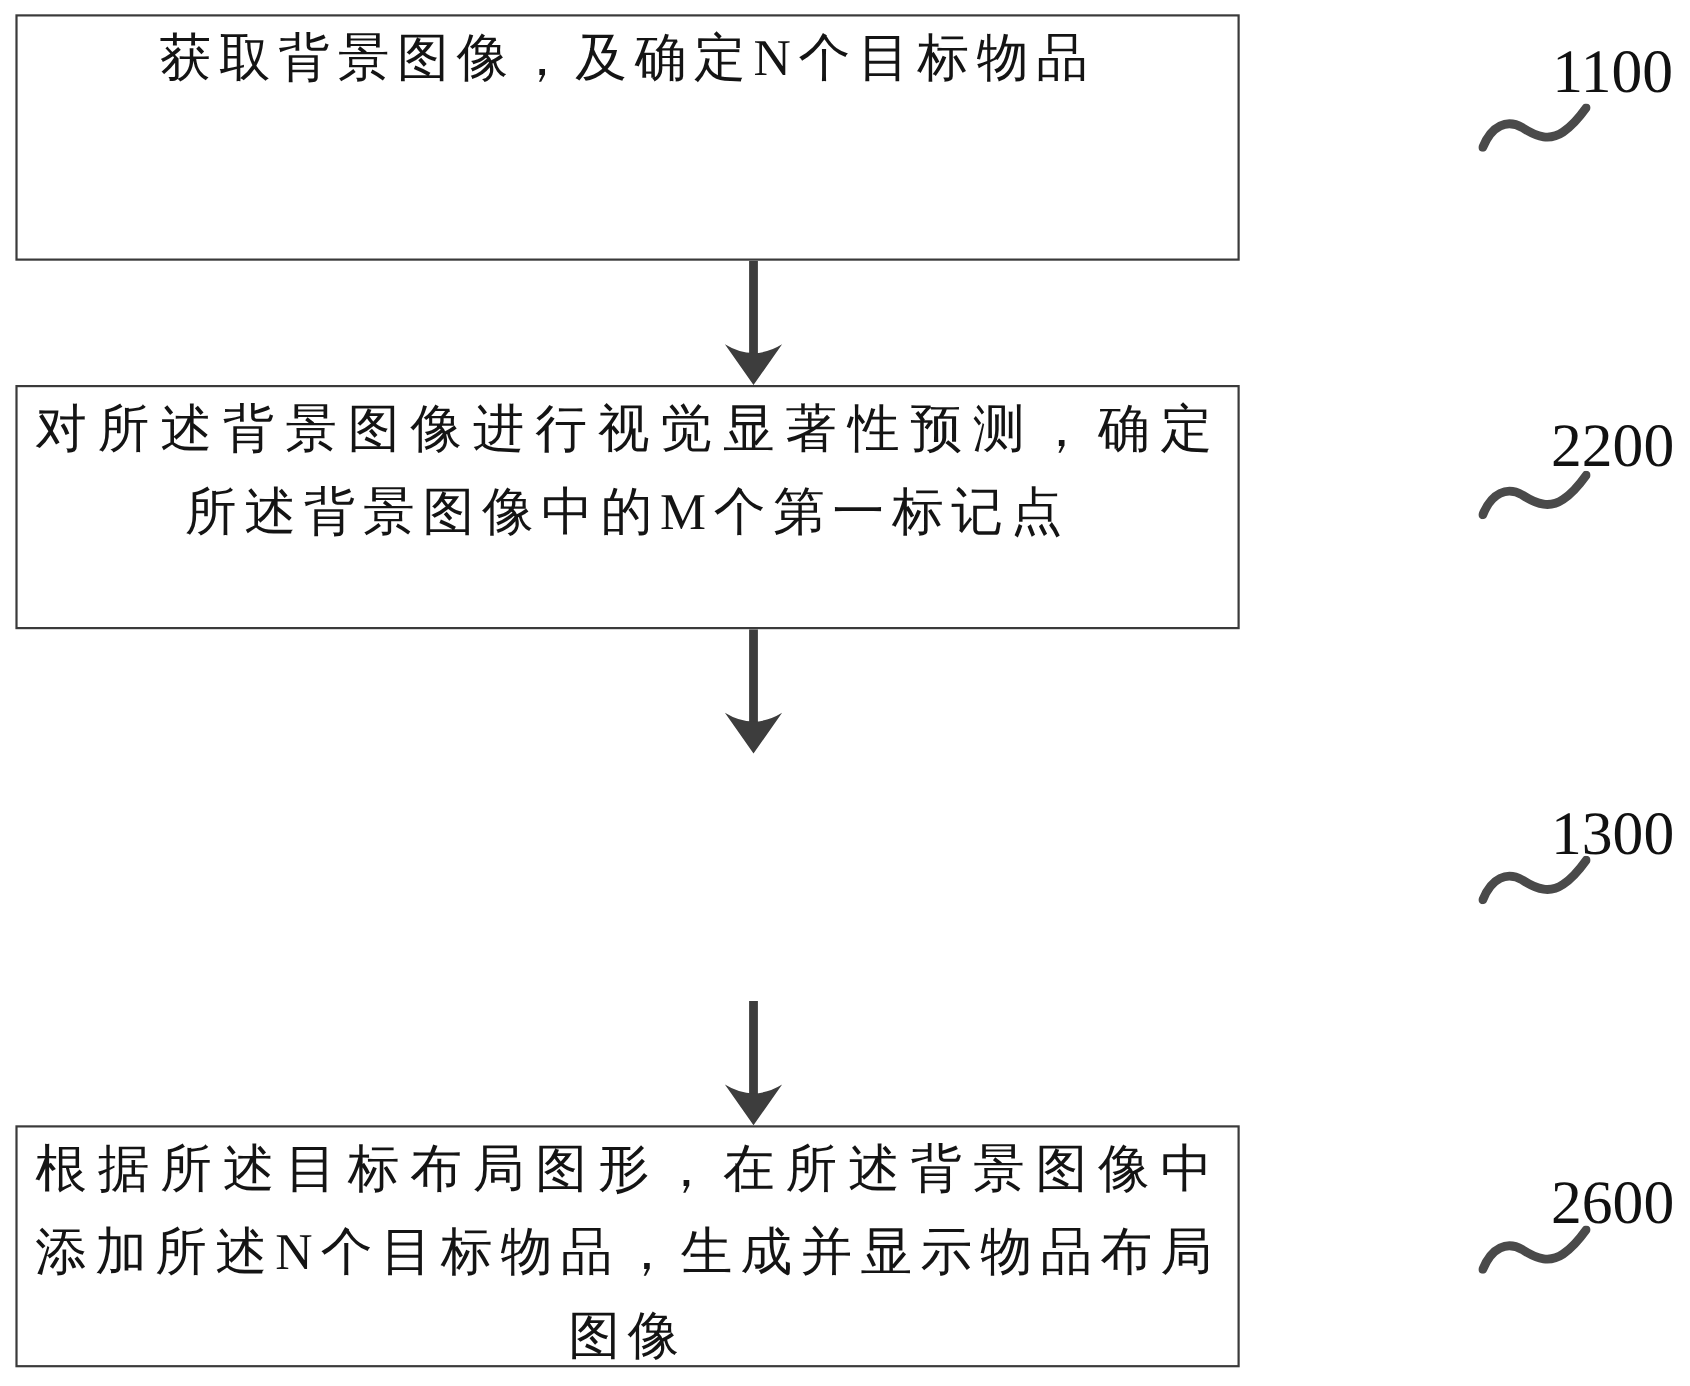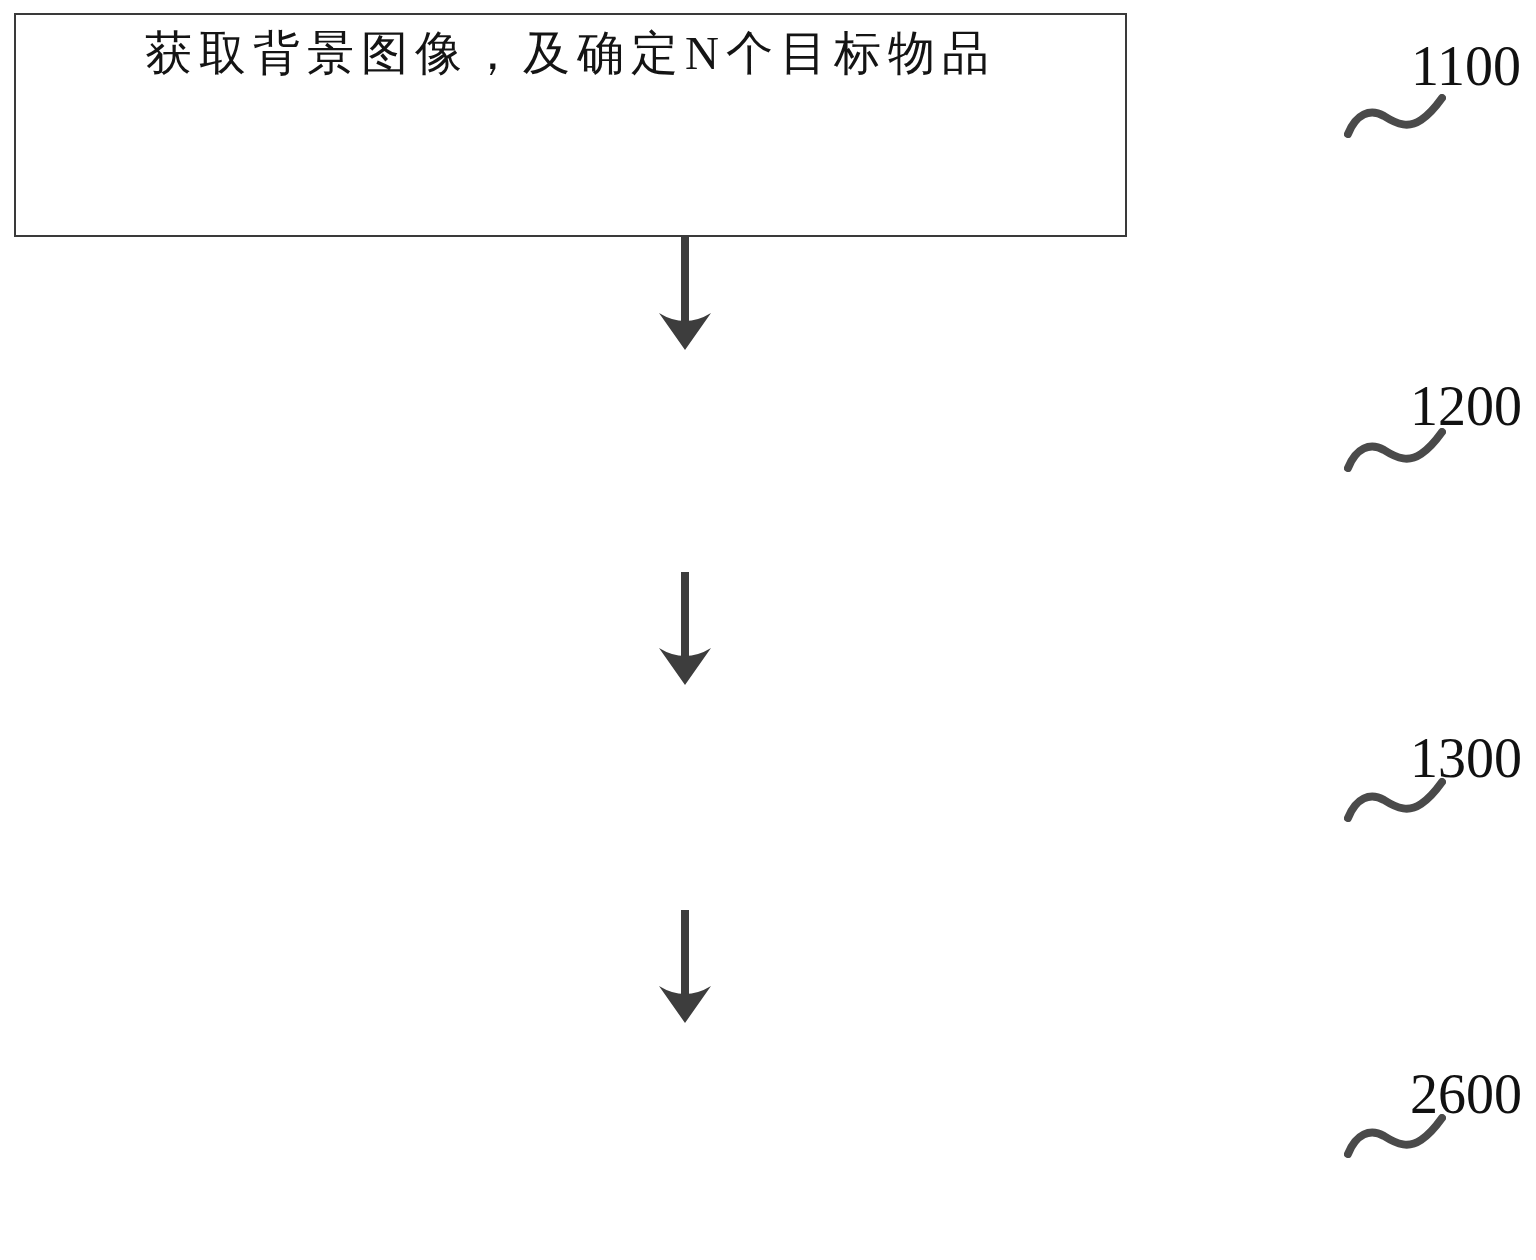--- a/index.html
+++ b/index.html
@@ -56,38 +56,44 @@
   <span class="ref-num" style="top:38px">1100</span>
   <svg class="squiggle" style="top:94px" viewBox="0 0 102 44" aria-hidden="true">
     <path d="M4,40 C12,20 26,14 40,22 C54,31 65,34 77,26 C86,20 93,11 98,4"></path>
   </svg>
 
   <svg class="arrow" style="top:237px" viewBox="0 0 60 114" aria-hidden="true">
     <line x1="30" y1="0" x2="30" y2="88"></line>
     <path d="M30,113 L4,76 Q30,92 56,76 Z"></path>
   </svg>
 
-  <span class="ref-num" style="top:378px">1200</span>
+  <div class="step-box" style="top:350px;height:222px">
+    <p class="step-text">对所述背景图像进行视觉显著性预测，确定所述背景图像中的M个第一标记点</p>
+  </div>
+  <span class="ref-num" style="top:378px">2200</span>
   <svg class="squiggle" style="top:428px" viewBox="0 0 102 44" aria-hidden="true">
     <path d="M4,40 C12,20 26,14 40,22 C54,31 65,34 77,26 C86,20 93,11 98,4"></path>
   </svg>
 
   <svg class="arrow" style="top:572px" viewBox="0 0 60 114" aria-hidden="true">
     <line x1="30" y1="0" x2="30" y2="88"></line>
     <path d="M30,113 L4,76 Q30,92 56,76 Z"></path>
   </svg>
 
   <span class="ref-num" style="top:730px">1300</span>
   <svg class="squiggle" style="top:778px" viewBox="0 0 102 44" aria-hidden="true">
     <path d="M4,40 C12,20 26,14 40,22 C54,31 65,34 77,26 C86,20 93,11 98,4"></path>
   </svg>
 
   <svg class="arrow" style="top:910px" viewBox="0 0 60 114" aria-hidden="true">
     <line x1="30" y1="0" x2="30" y2="88"></line>
     <path d="M30,113 L4,76 Q30,92 56,76 Z"></path>
   </svg>
 
+  <div class="step-box" style="top:1023px;height:220px">
+    <p class="step-text">根据所述目标布局图形，在所述背景图像中添加所述N个目标物品，生成并显示物品布局图像</p>
+  </div>
   <span class="ref-num" style="top:1066px">2600</span>
   <svg class="squiggle" style="top:1114px" viewBox="0 0 102 44" aria-hidden="true">
     <path d="M4,40 C12,20 26,14 40,22 C54,31 65,34 77,26 C86,20 93,11 98,4"></path>
   </svg>
 
 </div>
 
 </body></html>

